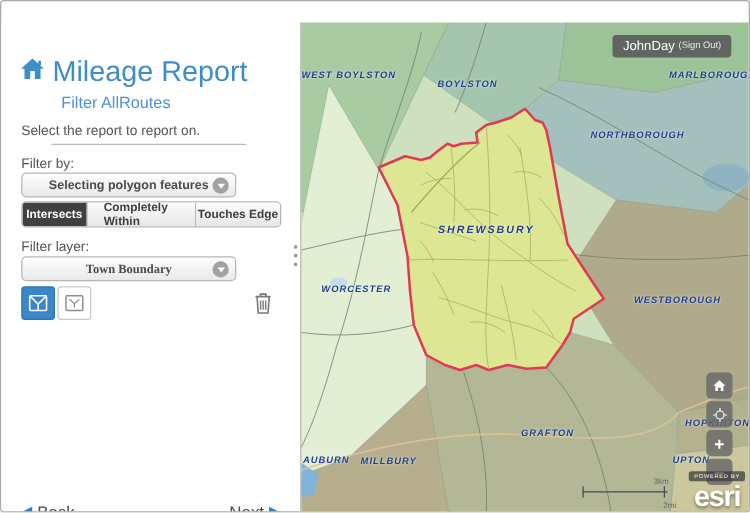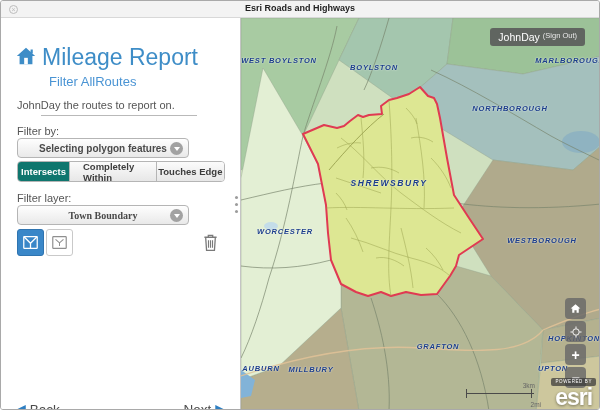--- a/index.html
+++ b/index.html
@@ -27,21 +27,21 @@
               font-size:10px; font-weight:bold; color:#4a4a4a; }
   .dd1 { top:120px; } .dd2 { top:187px;font-family:Liberation Serif, serif; }
   .dd-circle { position:absolute; right:5px; top:3px; width:13px; height:13px; border-radius:50%; background:#a2a2a2; display:flex; align-items:center; justify-content:center; }
   .dd-caret { width:0; height:0; border-left:3.5px solid transparent; border-right:3.5px solid transparent; border-top:4.5px solid #fff; margin-top:1px; }
 
   .tabs { position:absolute; left:16px; top:143px; width:208px; height:21px; display:flex; border:1px solid #b5b5b5; border-radius:4px; overflow:hidden; }
   .tab { display:flex; align-items:center; justify-content:center; font-size:9.5px; font-weight:bold; color:#3c3c3c;
          background:linear-gradient(#fbfbfb,#e7e7e7); border-right:1px solid #b5b5b5; }
   .tab:last-child { border-right:none; }
   .tab.t0 { width:52px; } .tab.t1 { flex:1.08;padding-left:13px; } .tab.t2 { flex:1; }
-  .tab.active { background:#0f766e; color:#fff; }
+  .tab.active { background:#404040; color:#fff; }
 
   .tools { position:absolute; left:16px; top:211px; right:16px; height:27px; display:flex; gap:2px; align-items:center; }
   .tool-btn { width:27px; height:27px; border-radius:3px; display:flex; align-items:center; justify-content:center; }
   .tool-btn.active { background:#3a87c8; border:1px solid #2f74b0; }
   .tool-btn.plain { background:#fff; border:1px solid #c9c9c9; }
   .trash-btn { margin-left:auto; width:27px; height:27px; display:flex; align-items:center; justify-content:center; background:transparent; border:none; }
 
   .note { position:absolute; left:0; right:0; top:367px; text-align:center; font-size:9.5px; color:#555; }
   .nav { position:absolute; left:14px; right:14px; top:381px; height:20px; display:flex; justify-content:space-between; align-items:center; }
   .nav-item { display:flex; align-items:center; gap:4px; font-size:13.5px; color:#4a4a4a; }
@@ -76,37 +76,33 @@
 
   .esri-logo { position:absolute; right:3px; bottom:2px; text-align:center; }
   .powered { display:inline-block; background:rgba(60,60,60,0.75); color:#fff; font-size:4.5px; letter-spacing:0.6px; padding:1.5px 4px; border-radius:2px; margin-bottom:-2px; }
   .esri-word { font-size:23px; font-weight:bold; color:#fff; line-height:20px; text-shadow:0 1px 3px rgba(0,0,0,0.45); letter-spacing:-1px; }
 </style>
 </head>
 <body>
 
 <div class="window">
 
-  <div class="titlebar">
-    <div class="close-btn">×</div>
-    <div class="title">Esri Roads and Highways</div>
-  </div>
 
   <div class="panel">
     <div class="head-row">
       <span>
         <svg width="22" height="22" viewBox="0 0 24 24">
             <path d="M12 3 L22 12 L19 12 L19 21 L5 21 L5 12 L2 12 Z M17 5 h2.4 v4 h-2.4 z" fill="#3e8dc7"></path>
             <rect x="10" y="14" width="4" height="7" fill="#fff"></rect>
           </svg>
       </span>
       <span class="page-title">Mileage Report</span>
     </div>
     <div class="subtitle">Filter AllRoutes</div>
-    <div class="instruction">JohnDay the routes to report on.</div>
+    <div class="instruction">Select the report to report on.</div>
     <div class="divider"></div>
 
     <div class="field-label lbl-filterby">Filter by:</div>
     <div class="dropdown dd1">
       <span>Selecting polygon features</span>
       <span class="dd-circle">
           <span class="dd-caret"></span>
         </span>
     </div>
 

